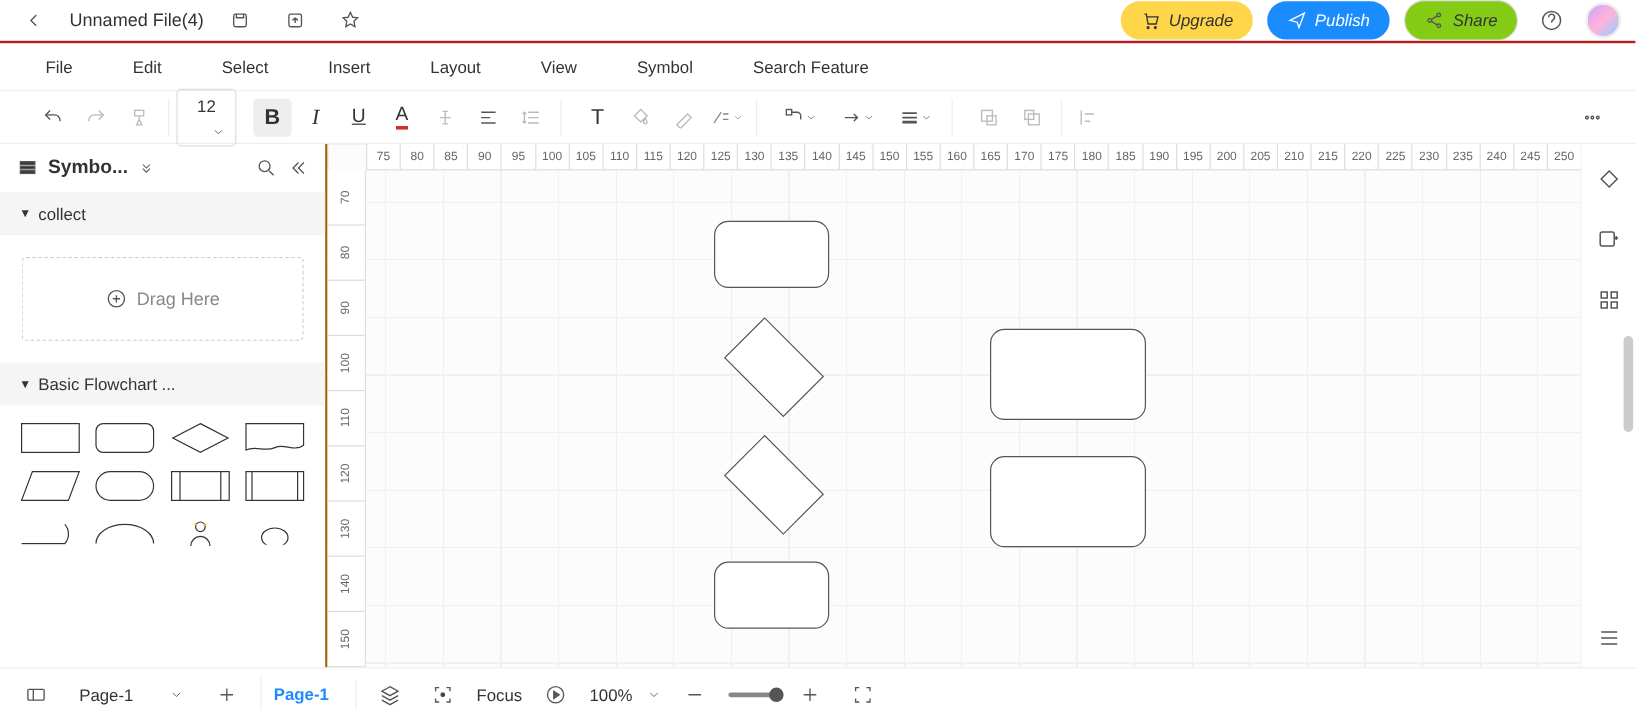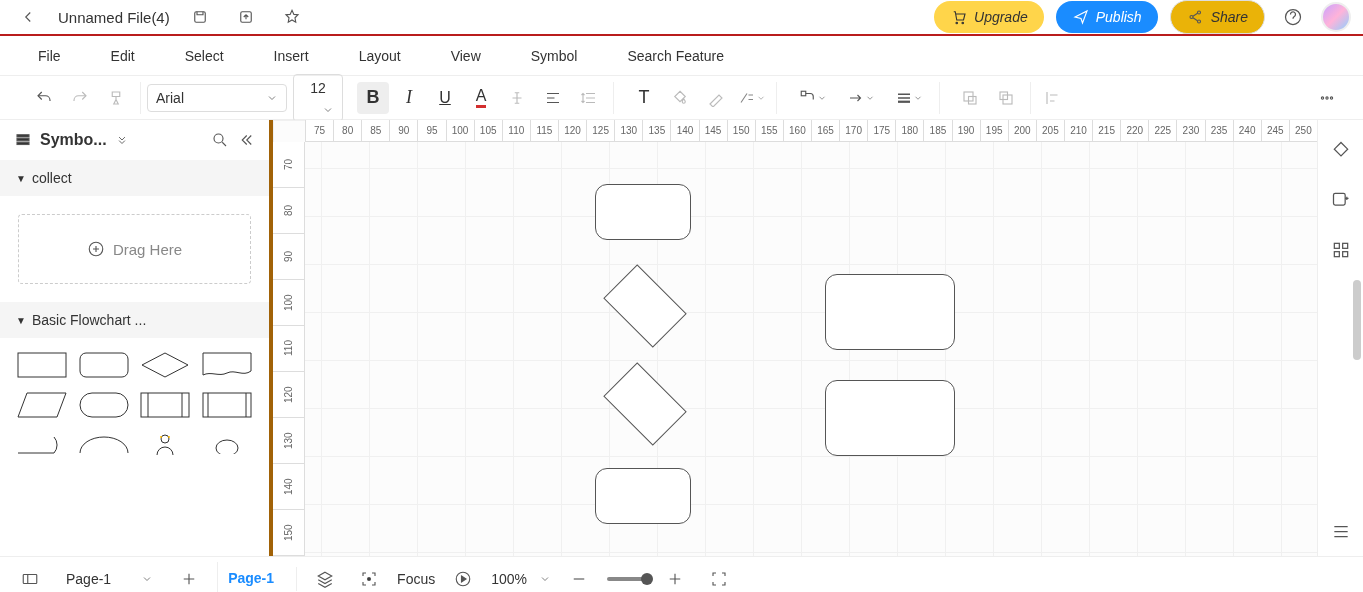--- a/index.html
+++ b/index.html
@@ -2,32 +2,32 @@
 <html><head>
 <meta charset="utf-8">
 <style>
 * { box-sizing: border-box; margin: 0; padding: 0; }
 body { font-family: -apple-system, Segoe UI, Arial, sans-serif; font-size: 13px; color: #333; background: #fff; overflow: hidden; width: 1363px; height: 592px; position: relative; }
 .topbar { height: 36px; display: flex; align-items: center; padding: 0 12px; gap: 14px; border-bottom: 2px solid #b91c1c; }
 .topbar-right { margin-left: auto; display: flex; align-items: center; gap: 12px; }
 .btn-pill { border-radius: 18px; padding: 7px 16px; display: flex; align-items: center; gap: 6px; font-size: 14px; font-weight: 500; cursor: pointer; border: none; font-style: italic; }
 .btn-upgrade { background: #ffd54a; color: #333; }
 .btn-publish { background: #1a8cff; color: #fff; }
-.btn-share { background: #eab308; color: #333; border: 1px solid #ddd; }
+.btn-share { background: #84cc16; color: #333; border: 1px solid #ddd; }
 .avatar { width: 30px; height: 30px; border-radius: 50%; background: linear-gradient(135deg,#c8a2ff,#ffb3d9,#8ecfff); border: 2px solid #eee; }
 .menubar { height: 40px; display: flex; align-items: center; gap: 50px; padding: 0 38px; font-size: 14px; border-bottom: 1px solid #eee; }
 .toolbar { height: 44px; display: flex; align-items: center; gap: 6px; padding: 0 20px; border-bottom: 1px solid #eee; }
 .tool-group { display: flex; align-items: center; gap: 4px; padding: 0 8px; border-right: 1px solid #eee; height: 32px; }
 .tool-btn { width: 32px; height: 32px; display: flex; align-items: center; justify-content: center; border-radius: 4px; cursor: pointer; }
 .tool-btn.active { background: #eee; }
 .select { border: 1px solid #ddd; border-radius: 4px; padding: 5px 8px; display: flex; align-items: center; gap: 8px; font-size: 14px; }
 .select.font { width: 140px; }
 .select.size { width: 50px; flex-direction: column; }
 .main { display: flex; height: calc(100% - 36px - 40px - 44px - 36px); }
-.sidebar { width: 273px; border-right: 4px solid #a16207; display: flex; flex-direction: column; overflow: hidden; }
+.sidebar { width: 273px; border-right: 2px solid #a16207; display: flex; flex-direction: column; overflow: hidden; }
 .sidebar-hdr { height: 40px; display: flex; align-items: center; gap: 8px; padding: 0 14px; font-weight: 700; font-size: 16px; }
 .sidebar-hdr .spacer { flex: 1; }
 .section-hdr { background: #f5f5f5; padding: 10px 16px; font-size: 14px; display: flex; align-items: center; gap: 6px; }
 .drag-box { margin: 18px; border: 1px dashed #ccc; border-radius: 4px; height: 70px; display: flex; align-items: center; justify-content: center; gap: 8px; color: #888; font-size: 15px; }
 .shape-grid { display: grid; grid-template-columns: repeat(4, 1fr); gap: 6px; padding: 10px 14px; }
 .shape-cell { height: 34px; display: flex; align-items: center; justify-content: center; }
 .canvas-wrap { flex: 1; position: relative; background: repeating-linear-gradient(#f0f0f0 0 1px, transparent 1px 48px), repeating-linear-gradient(90deg,#f0f0f0 0 1px, transparent 1px 48px); background-color: #fcfcfc; overflow: hidden; }
 .ruler-h { position: absolute; top: 0; left: 32px; right: 0; height: 22px; background: #fff; border-bottom: 1px solid #ddd; display: flex; font-size: 10px; color: #666; }
 .ruler-h span { width: 48px; text-align: center; border-left: 1px solid #ddd; line-height: 22px; }
 .ruler-v { position: absolute; left: 0; top: 22px; bottom: 0; width: 32px; background: #fff; border-right: 1px solid #ddd; display: flex; flex-direction: column; font-size: 10px; color: #666; }
@@ -134,26 +134,20 @@
           <path d="M15 14l5-5-5-5"></path>
           <path d="M20 9H10a6 6 0 00-6 6v1"></path>
         </svg>
       </div>
     <div class="tool-btn" style="opacity:.4">
         <svg class="icon-svg" viewBox="0 0 24 24">
           <path d="M7 4h10v6H7zM12 10v4l-3 6h6l-3-6"></path>
         </svg>
       </div>
   </div>
-  <div class="select font">
-      <span>Arial</span>
-      <svg class="icon-svg" viewBox="0 0 24 24" style="margin-left:auto;width:12px;height:12px">
-        <path d="M6 9l6 6 6-6"></path>
-      </svg>
-    </div>
   <div class="select size">
       <span>12</span>
       <svg class="icon-svg" viewBox="0 0 24 24" style="margin-left:auto;width:12px;height:12px">
         <path d="M6 9l6 6 6-6"></path>
       </svg>
     </div>
   <div class="tool-group">
     <div class="tool-btn active">
         <b style="font-size:18px">B</b>
       </div>

